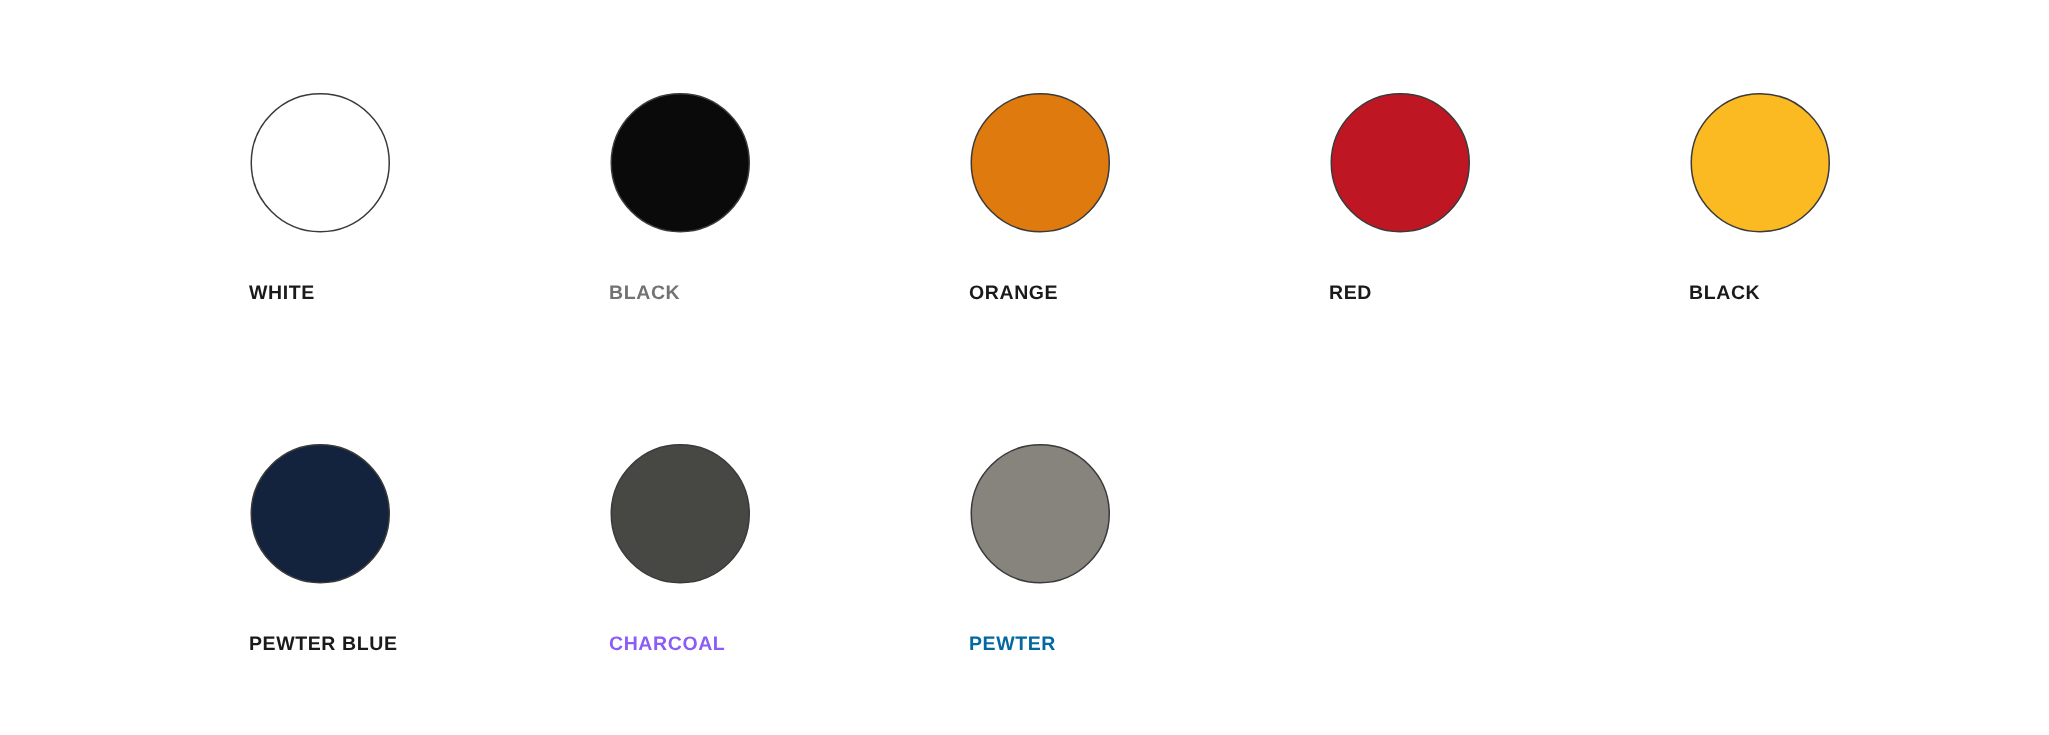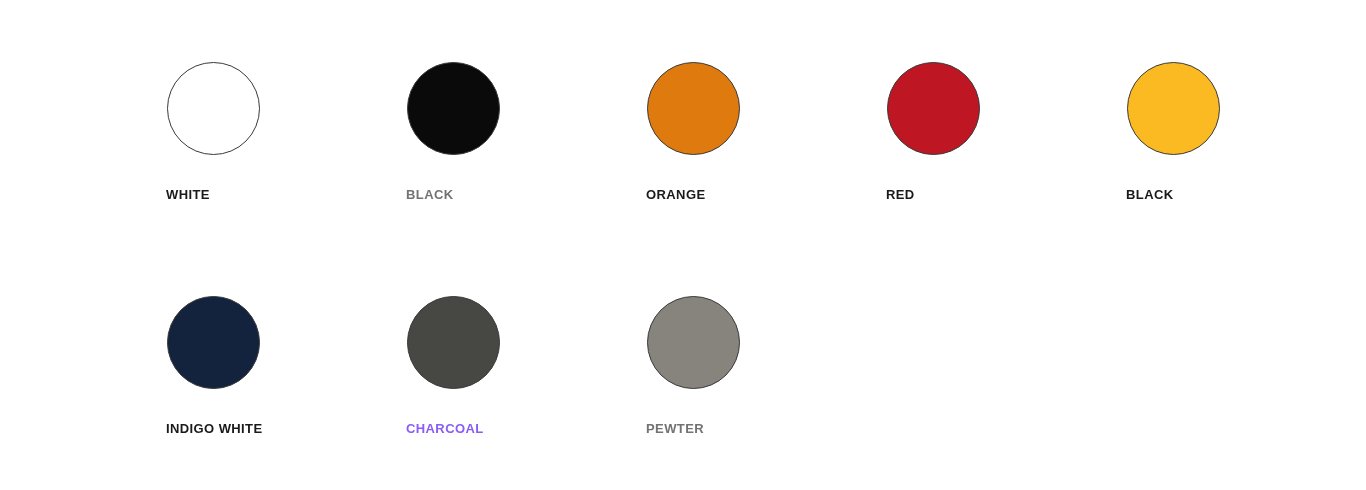--- a/index.html
+++ b/index.html
@@ -114,33 +114,33 @@
 
   </div>
 
   <div class="swatch-row" id="swatch-row-2">
 
 
     <div class="swatch-cell">
       <div class="swatch-circle-wrap">
         <div class="swatch-circle" style="background-color: rgb(20, 35, 61); border-color: rgb(58, 58, 58);"></div>
       </div>
-      <div class="swatch-label" style="color: rgb(26, 26, 26);">INDIGO WHITE</div>
+      <div class="swatch-label" style="color: rgb(26, 26, 26);">PEWTER BLUE</div>
     </div>
 
     <div class="swatch-cell">
       <div class="swatch-circle-wrap">
         <div class="swatch-circle" style="background-color: rgb(71, 71, 68); border-color: rgb(58, 58, 58);"></div>
       </div>
       <div class="swatch-label" style="color: #8b5cf6;">CHARCOAL</div>
     </div>
 
     <div class="swatch-cell">
       <div class="swatch-circle-wrap">
         <div class="swatch-circle" style="background-color: rgb(135, 131, 125); border-color: rgb(58, 58, 58);"></div>
       </div>
-      <div class="swatch-label" style="color: #737373;">PEWTER</div>
+      <div class="swatch-label" style="color: #0369a1;">PEWTER</div>
     </div>
 
 
   </div>
 
 </div>
 
 </body></html>

